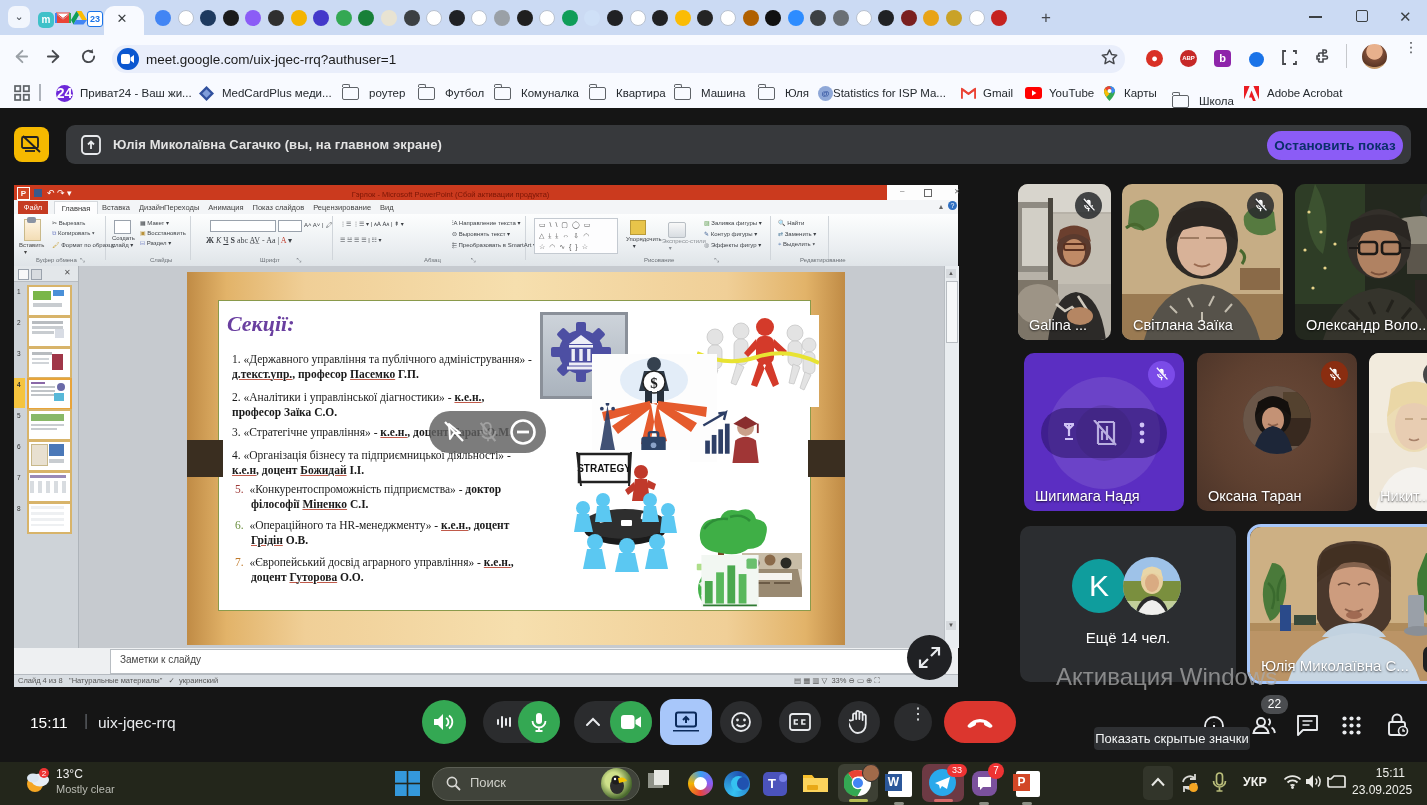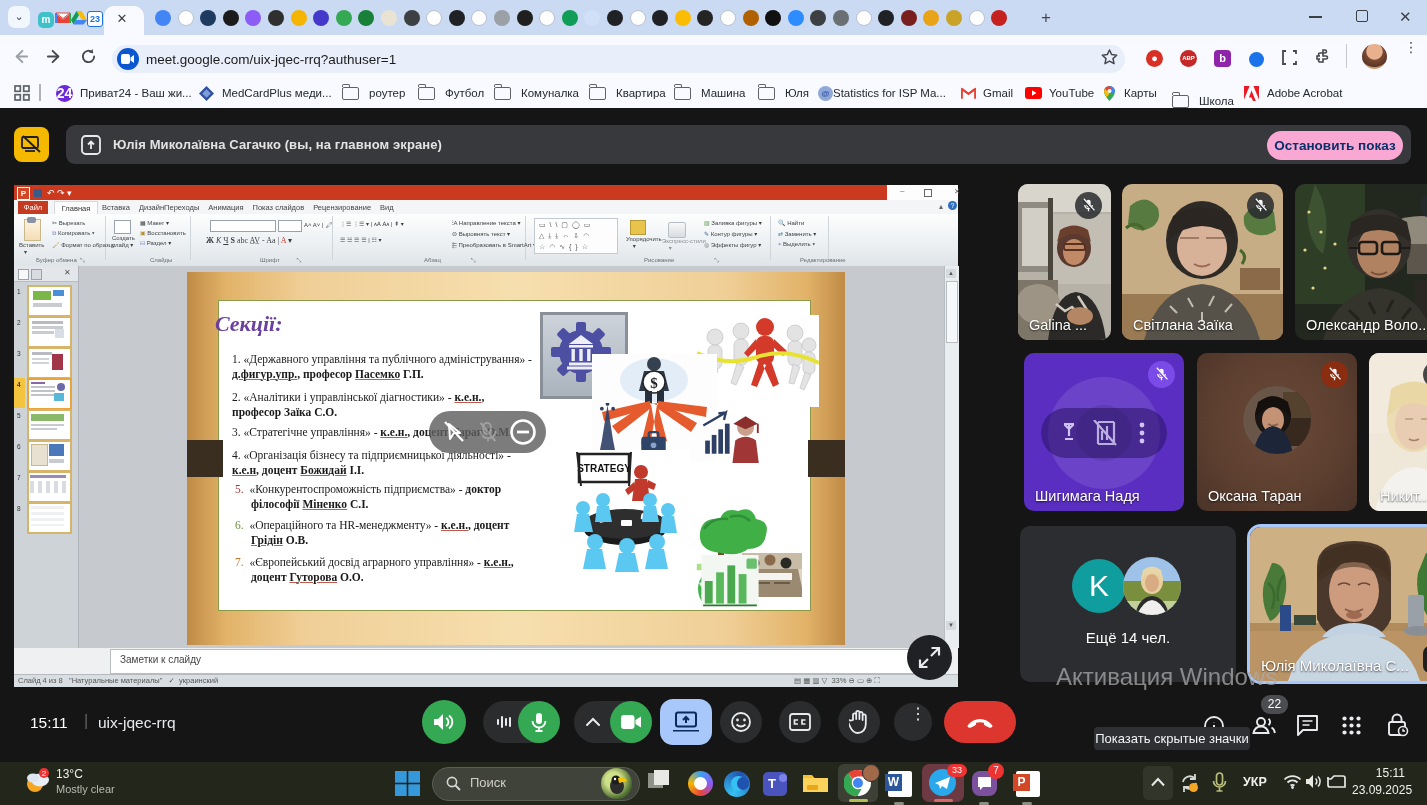--- a/index.html
+++ b/index.html
@@ -217,29 +217,30 @@
       <rect x="1" y="2" width="16" height="11" rx="1.5" fill="none" stroke="#202124" stroke-width="1.8"></rect>
       <path d="M4 16h10" stroke="#202124" stroke-width="1.8"></path>
       <path d="M2 1l17 16" stroke="#202124" stroke-width="1.8"></path>
     </svg>
   <div class="abs" style="left:66px;top:17px;width:1345px;height:39px;border-radius:9px;background:#37393c"></div>
   <svg class="abs" style="left:80px;top:26px" width="22" height="22" viewBox="0 0 22 22">
       <rect x="2" y="2" width="18" height="18" rx="3.5" fill="none" stroke="#e8eaed" stroke-width="1.8"></rect>
       <path d="M11 15V8M8 10.5 11 7.5l3 3" stroke="#e8eaed" stroke-width="1.8" fill="none"></path>
     </svg>
   <div class="abs" style="left:113px;top:29px;color:#e3e3e3;font-size:13px;font-weight:bold;letter-spacing:.1px">Юлія Миколаївна Сагачко (вы, на главном экране)</div>
-  <div class="abs" style="left:1267px;top:23px;width:136px;height:29px;border-radius:15px;background:#f9a8d4;color:#0a2f6b;font-size:13.5px;font-weight:bold;text-align:center;line-height:29px">Остановить показ</div>
+  <div class="abs" style="left:1267px;top:23px;width:136px;height:29px;border-radius:15px;background:#8b5cf6;color:#0a2f6b;font-size:13.5px;font-weight:bold;text-align:center;line-height:29px">Остановить показ</div>
 
   <div class="abs" id="ppt" style="left:14px;top:77px;width:944px;height:501px;background:#eef0f2;font-family:'Liberation Sans',sans-serif">
 
     <div class="abs" style="left:0;top:0;width:944px;height:15px;background:#fdfdfd"></div>
     <div class="abs" style="left:0;top:0;width:873px;height:15px;background:#cb3a1e"></div>
     <div class="abs" style="left:3px;top:2px;width:11px;height:11px;background:#d24726;border:1px solid #fff;color:#fff;font-size:8px;font-weight:bold;text-align:center;line-height:11px">P</div>
     <div class="abs" style="left:20px;top:4px;width:8px;height:8px;background:#3a5a8a"></div>
     <div class="abs" style="left:33px;top:3px;color:#fff;font-size:9px">↶ ↷ ▾</div>
+    <div class="abs" style="left:0;top:2px;width:873px;text-align:center;color:#7a1505;font-size:7.5px;line-height:15px">Гэрлок - Microsoft PowerPoint (Сбой активации продукта)</div>
     <div class="abs" style="left:886px;top:1px;color:#666;font-size:8px">–</div>
       <div class="abs" style="left:910px;top:4px;width:5.5px;height:5.5px;border:1px solid #666"></div>
       <div class="abs" style="left:940px;top:2px;color:#666;font-size:7.5px">✕</div>
 
     <div class="abs" style="left:0;top:15px;width:944px;height:14px;background:#f3f5f7"></div>
     <div class="abs" style="left:4px;top:16px;width:30px;height:13px;background:#c53b22;color:#fff;font-size:7.5px;text-align:center;line-height:13px">Файл</div>
     <div class="abs" style="left:40px;top:16px;width:42px;height:13px;background:#fdfdfe;border:1px solid #d5d9dd;border-bottom:none;color:#333;font-size:7.5px;text-align:center;line-height:13px">Главная</div>
     <div class="abs" style="left:88px;top:18px;color:#444;font-size:7.5px"><span>Вставка</span><span style="margin-left:9px">Дизайн</span><span style="">Переходы</span><span style="margin-left:9px">Анимация</span><span style="margin-left:9px">Показ слайдов</span><span style="margin-left:9px">Рецензирование</span><span style="margin-left:9px">Вид</span></div>
     <div class="abs" style="left:925px;top:17px;color:#666;font-size:8px">▴</div>
     <div class="abs" style="left:934px;top:16px;width:9px;height:9px;border-radius:50%;background:#2f6fc1;color:#fff;font-size:7px;text-align:center;line-height:9px">?</div>
@@ -344,23 +345,23 @@
     <div class="abs" id="canvas" style="left:65px;top:81px;width:864px;height:382px;background:#c6cacf"></div>
     <div class="abs" style="left:930px;top:81px;width:14px;height:382px;background:#e9edf0;border-left:1px solid #b8bdc2"></div>
     <div class="abs" style="left:932px;top:84px;width:10px;height:9px;background:#d6dade;color:#555;font-size:6px;text-align:center;line-height:9px">▲</div>
     <div class="abs" style="left:932px;top:88px;width:10px;height:60px;background:#f6f8f9;border:1px solid #b8bdc2;top:96px"></div>
     <div class="abs" style="left:932px;top:436px;width:10px;height:9px;background:#d6dade;color:#555;font-size:6px;text-align:center;line-height:9px">▼</div>
 
     <div class="abs" id="slide" style="left:173px;top:87px;width:658px;height:373px;background:linear-gradient(90deg,#c08b45 0%,#e2b369 6%,#f0cf97 18%,#f6dfae 50%,#f0cf97 82%,#e2b369 94%,#c08b45 100%)">
       <div class="abs" style="left:31px;top:28px;width:591px;height:309px;background:#fff;border:1.5px solid #8a9a4b"></div>
       <div class="abs" style="left:0;top:168px;width:36px;height:37px;background:#3a2e20"></div>
       <div class="abs" style="left:621px;top:168px;width:37px;height:37px;background:#3a2e20"></div>
-      <div class="abs" style="left:28px;top:39px;color:#6a3fa0;font-size:22px;font-family:'Liberation Serif',serif;font-style:italic;font-weight:bold">Секції:</div>
+      <div class="abs" style="left:40px;top:39px;color:#6a3fa0;font-size:22px;font-family:'Liberation Serif',serif;font-style:italic;font-weight:bold">Секції:</div>
       <div id="slist" class="abs" style="left:45px;top:80px;width:310px;font-family:'Liberation Serif',serif;font-size:11.5px;color:#1a1a1a;line-height:14.5px;white-space:nowrap">
-        <div class="abs" style="left:0;top:0">1. «Державного управління та публічного адміністрування» -<br><b><u>д.фигур.упр.</u>, професор <u>Пасемко</u> Г.П.</b></div>
+        <div class="abs" style="left:0;top:0">1. «Державного управління та публічного адміністрування» -<br><b><u>д.текст.упр.</u>, професор <u>Пасемко</u> Г.П.</b></div>
         <div class="abs" style="left:0;top:38px">2. «Аналітики і управлінської діагностики» - <b><u>к.е.н.</u>,</b><br><b>професор Заїка С.О.</b></div>
         <div class="abs" style="left:0;top:73px">3. «Стратегічне управління» - <b><u>к.е.н.</u>, доцент Таран О.М.</b></div>
         <div class="abs" style="left:0;top:96px">4. «Організація бізнесу та підприємницької діяльності» -<br><b><u>к.е.н</u>, доцент <u>Божидай</u> І.І.</b></div>
         <div class="abs" style="left:3px;top:130px"><span style="color:#9e3a38">5.</span>&nbsp; «Конкурентоспроможність підприємства» - <b>доктор</b><br><span style="margin-left:16px"><b>філософії <u>Міненко</u> С.І.</b></span></div>
         <div class="abs" style="left:3px;top:166px"><span style="color:#6b8f3f">6.</span>&nbsp; «Операційного та HR-менеджменту» - <b><u>к.е.н.</u>, доцент</b><br><span style="margin-left:16px"><b><u>Грідін</u> О.В.</b></span></div>
         <div class="abs" style="left:3px;top:203px"><span style="color:#c07a2a">7.</span>&nbsp; «Європейський досвід аграрного управління» - <b><u>к.е.н.</u>,</b><br><span style="margin-left:16px"><b>доцент <u>Гуторова</u> О.О.</b></span></div>
       </div>
 
       <div class="abs" style="left:353px;top:40px;width:82px;height:81px;background:linear-gradient(#cdd3da,#aab3bd);border:3px solid #8a9099"></div>
       <svg class="abs" style="left:360px;top:46px" width="68" height="68" viewBox="0 0 68 68">

